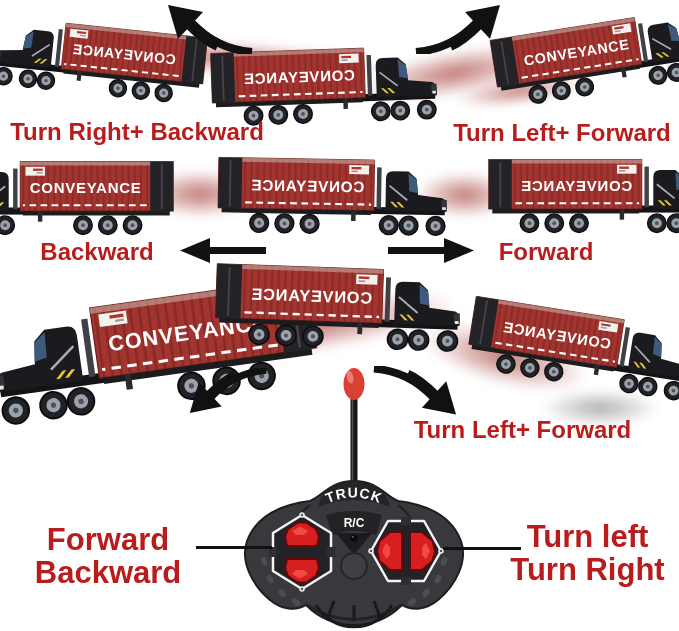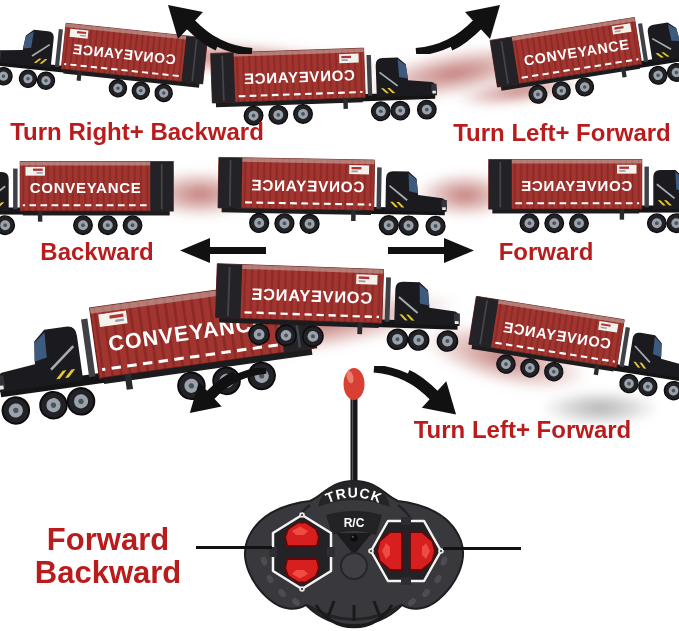--- a/index.html
+++ b/index.html
@@ -243,14 +243,18 @@
     </g>
   </svg>
 
   <div class="pline" style="left:196px;top:546px;width:76px"></div>
   <div class="pline" style="left:443px;top:547px;width:78px"></div>
 
   <div class="label lab31" style="left:28px;top:524px;width:160px">
     <span>Forward</span>
     <span>Backward</span>
   </div>
+  <div class="label lab31" style="left:500px;top:521px;width:175px">
+    <span>Turn left</span>
+    <span>Turn Right</span>
+  </div>
 
 </div>
 
 </body></html>

